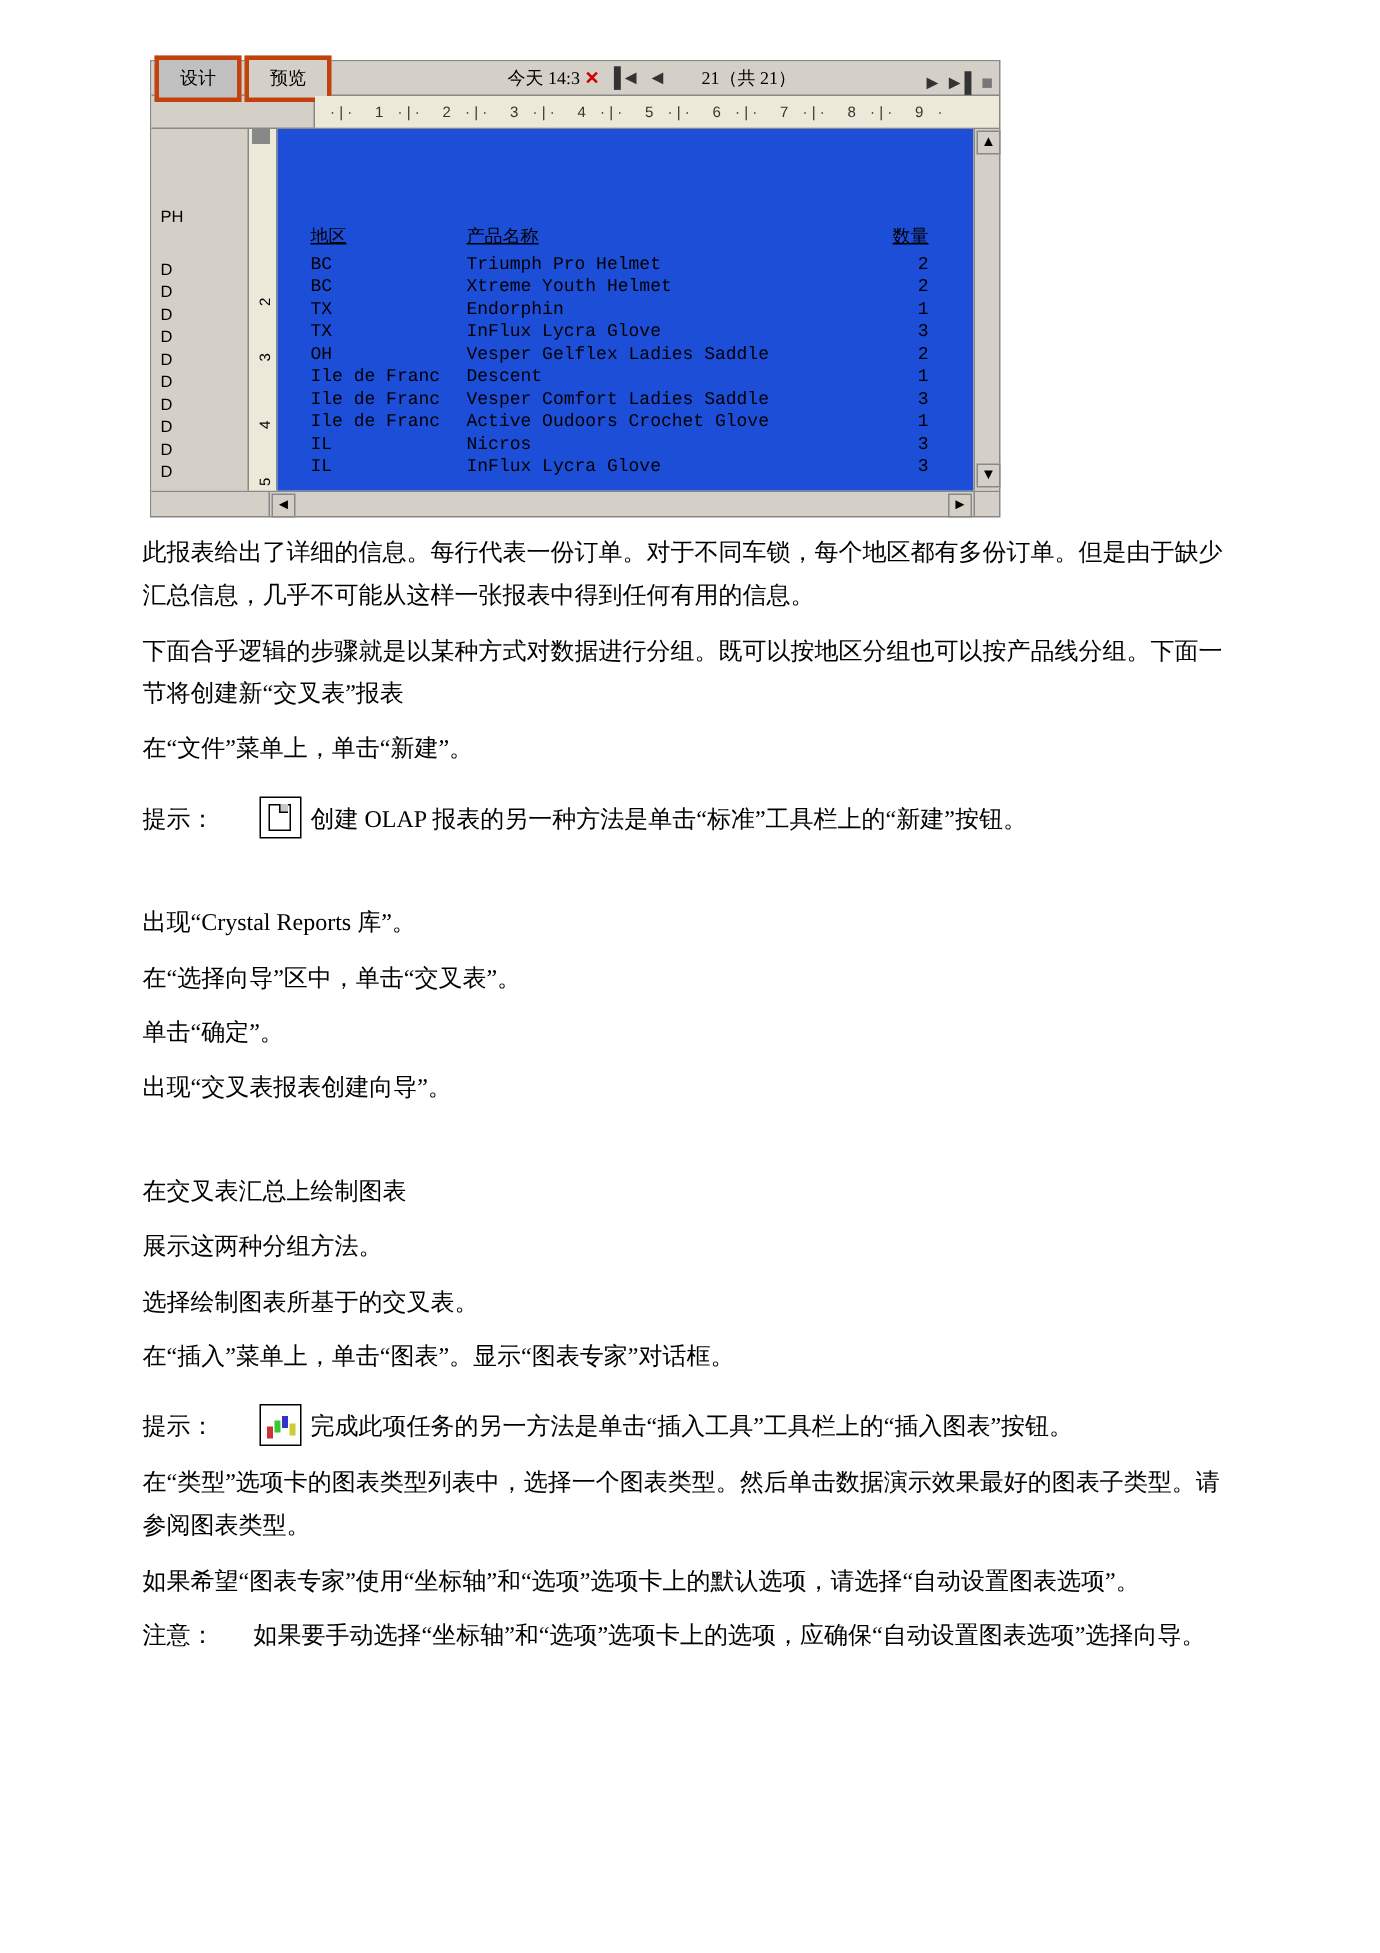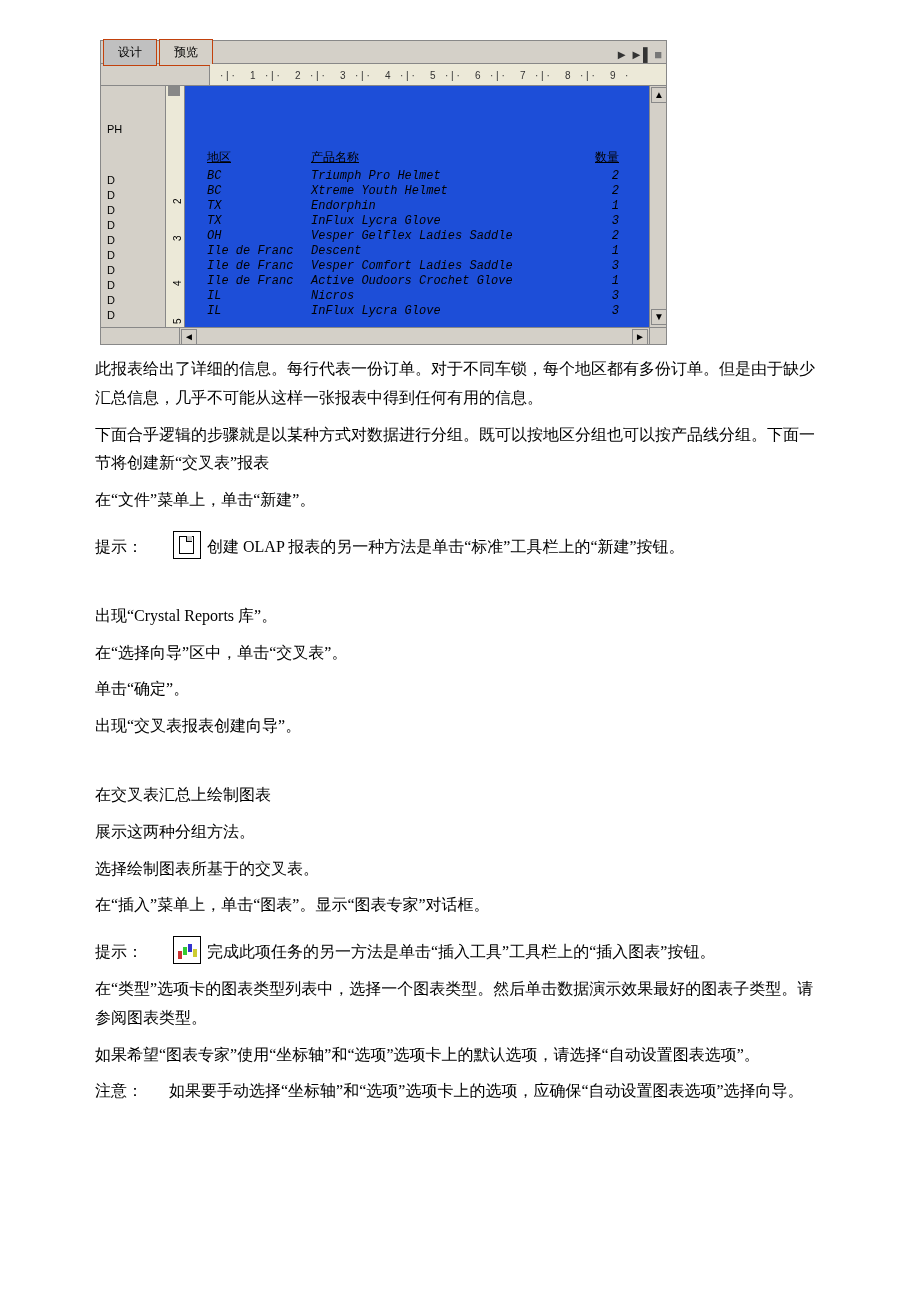--- a/index.html
+++ b/index.html
@@ -29,21 +29,21 @@
   .tabbar {
     display: flex;
     align-items: center;
     height: 22px;
     background: #d4d0c8;
     border-bottom: 1px solid #888;
     position: relative;
   }
   .tab {
     padding: 2px 14px;
-    border: 1px solid #c2410c;
+    border: 3px solid #c2410c;
     margin-left: 2px;
     margin-top: 1px;
     background: #d4d0c8;
   }
   .tab.inactive { background: #c0c0c0; }
   .tab.active { background: #d4d0c8; }
   .tabcenter {
     flex: 1;
     text-align: center;
     color: #000;
@@ -104,21 +104,21 @@
   .vt { position:absolute; left:3px; font-size:10px; transform: rotate(-90deg); transform-origin: left top; }
   .grip { position:absolute; left:2px; top:0; width:12px; height:10px; background:#888; }
   .reportbody {
     flex:1;
     position: relative;
     background: #1d4ed8;
     font-family: "Courier New", monospace;
     font-size: 12px;
   }
   .hdr { position:absolute; font-weight: normal; text-decoration: underline; }
-  .row { position: absolute; left: 0; right: 0; height: 15px; font-style: italic; }
+  .row { position: absolute; left: 0; right: 0; height: 15px; }
   .c-region { position:absolute; left: 22px; }
   .c-prod   { position:absolute; left: 126px; }
   .c-qty    { position:absolute; right: 30px; text-align: right; }
   .vscroll {
     width: 16px;
     background: #d4d0c8;
     border-left: 1px solid #888;
     position: relative;
   }
   .sarrow { width:14px;height:14px;border:1px solid #888;margin:1px;background:#d4d0c8;
@@ -163,20 +163,27 @@
 </style>
 </head>
 <body>
 
 <div class="page">
 
   <div class="screenshot">
     <div class="tabbar">
       <div class="tab inactive">设计</div>
       <div class="tab active">预览</div>
+      <div class="tabcenter">
+        <span>今天   14:3</span>
+        <span class="closex">✕</span>
+        <span style="margin:0 2px" class="navglyph">▐◄</span>
+        <span class="navglyph">◄</span>
+        <span style="margin:0 18px 0 20px">21（共 21）</span>
+      </div>
       <div class="navbox">
         <span class="navglyph">►</span>
         <span class="navglyph">►▌</span>
         <span class="navglyph" style="color:#777">■</span>
       </div>
     </div>
 
     <div class="rulerbar">
       <div class="rulerleft"></div>
       <div class="rulerbody">
@@ -197,21 +204,21 @@
         <span class="rtick" style="left:325px">·&nbsp;|&nbsp;·</span>
         <span class="rtick" style="left:355px">8</span>
         <span class="rtick" style="left:370px">·&nbsp;|&nbsp;·</span>
         <span class="rtick" style="left:400px">9</span>
         <span class="rtick" style="left:415px">·</span>
       </div>
     </div>
 
     <div class="rmain">
       <div class="sections">
-        <div class="sec-lbl" style="top:34px">PH</div>
+        <div class="sec-lbl" style="top:50px">PH</div>
         <div class="sec-lbl" style="top:85px">D</div>
         <div class="sec-lbl" style="top:100px">D</div>
         <div class="sec-lbl" style="top:115px">D</div>
         <div class="sec-lbl" style="top:130px">D</div>
         <div class="sec-lbl" style="top:145px">D</div>
         <div class="sec-lbl" style="top:160px">D</div>
         <div class="sec-lbl" style="top:175px">D</div>
         <div class="sec-lbl" style="top:190px">D</div>
         <div class="sec-lbl" style="top:205px">D</div>
         <div class="sec-lbl" style="top:220px">D</div>

